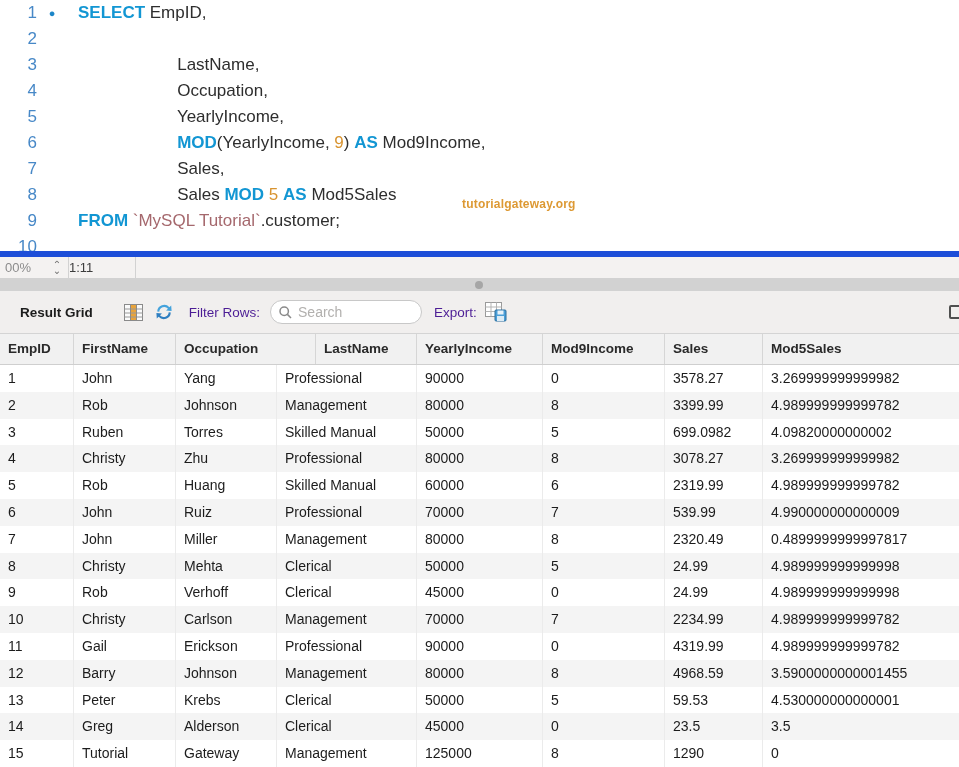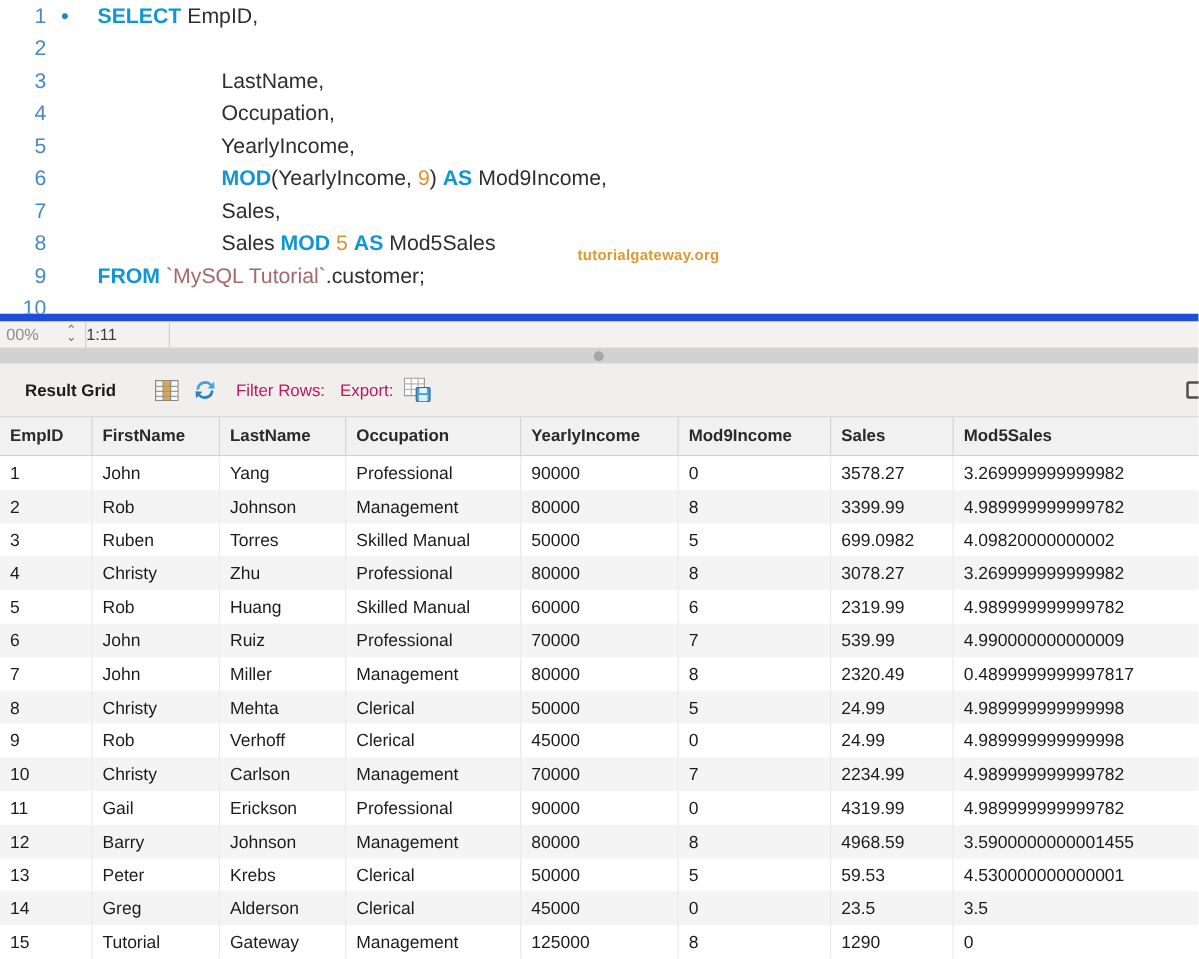--- a/index.html
+++ b/index.html
@@ -33,21 +33,21 @@
   
   #splitter { position:absolute; left:0; top:278px; width:959px; height:13px; background:#d2d2d2; }
   #splitter .dot { position:absolute; left:475px; top:3px; width:8px; height:8px; border-radius:50%; background:#a6a6a6; }
 
   
   #gridbar { position:absolute; left:0; top:291px; width:959px; height:43px; background:#f1efee; border-bottom:1px solid #d4d4d4; display:flex; align-items:center; }
   #gridbar .title { font-size:13.5px; font-weight:bold; color:#1c1c1c; margin-left:20px; }
   .tbtn { display:flex; align-items:center; justify-content:center; width:26px; height:26px; cursor:default; }
   #grid-icon { margin-left:28px; }
   #refresh-icon { margin-left:4px; }
-  #gridbar .lbl { font-size:13.5px; color:#be185d; margin-left:12px;text-align:center; }
+  #gridbar .lbl { font-size:13.5px; color:#4c1d95; margin-left:12px;text-align:center; }
   #searchbox { margin-left:10px; width:152px; height:24px; background:#fff; border:1px solid #c8c8c8; border-radius:12px; display:flex; align-items:center; padding:0 8px; }
   #searchbox input { border:none; outline:none; width:110px; font-size:14px; color:#444; margin-left:6px; font-family:"Liberation Sans",sans-serif; background:transparent; }
   #searchbox input::placeholder { color:#b2b0ae; }
   #export-lbl { margin-left:32px; }
   #export-icon { margin-left:6px; }
   #panel-toggle { position:absolute; left:949px; top:14px; width:16px; height:14px; border:2px solid #4f4f4f; border-radius:2px; background:transparent; }
 
   
   #thead { position:absolute; left:0; top:334px; width:959px; height:31px; background:#f1f1f1; border-bottom:1px solid #cfcfcf; display:flex;font-weight:bold; }
   .hcell { font-size:13.5px; color:#2a2a2a; line-height:30px; padding-left:8px; border-right:1px solid #d6d6d6; overflow:hidden; white-space:nowrap; }
@@ -109,20 +109,27 @@
 
     <span class="tbtn" id="refresh-icon">
       <svg width="20" height="20" viewBox="0 0 20 20">
         <path d="M3.2 9.5 A7 7 0 0 1 15.4 5.2 L17.2 3.4 17.6 9 12 8.6 14 6.7 A5 5 0 0 0 5.3 9.8 Z" fill="#45a3dc"></path>
         <path d="M16.8 10.5 A7 7 0 0 1 4.6 14.8 L2.8 16.6 2.4 11 8 11.4 6 13.3 A5 5 0 0 0 14.7 10.2 Z" fill="#2f7fc1"></path>
       </svg>
     </span>
 
     <span class="lbl">Filter Rows:</span>
 
+    <span id="searchbox">
+      <svg width="13" height="13" viewBox="0 0 13 13">
+        <circle cx="5.2" cy="5.2" r="4.2" fill="none" stroke="#8a8a8a" stroke-width="1.5"></circle>
+        <line x1="8.4" y1="8.4" x2="12" y2="12" stroke="#8a8a8a" stroke-width="1.5"></line>
+      </svg>
+      <input type="text" placeholder="Search" style="">
+    </span>
 
     <span class="lbl" id="export-lbl">Export:</span>
 
     <span class="tbtn" id="export-icon">
       <svg width="22" height="20" viewBox="0 0 22 20">
         <rect x="0.5" y="0.5" width="16" height="14" fill="#fff" stroke="#9a9a9a"></rect>
         <line x1="0.5" y1="5" x2="16.5" y2="5" stroke="#b5b5b5"></line>
         <line x1="0.5" y1="9.5" x2="16.5" y2="9.5" stroke="#b5b5b5"></line>
         <line x1="6" y1="0.5" x2="6" y2="14.5" stroke="#b5b5b5"></line>
         <line x1="11.5" y1="0.5" x2="11.5" y2="14.5" stroke="#b5b5b5"></line>
@@ -131,22 +138,22 @@
         <rect x="12" y="14" width="7" height="5" fill="#dcebf5"></rect>
       </svg>
     </span>
 
     <span id="panel-toggle"></span>
   </div>
 
   <div id="thead">
       <div class="hcell c0">EmpID</div>
       <div class="hcell c1">FirstName</div>
+      <div class="hcell c3">Occupation</div>
       <div class="hcell c2">LastName</div>
-      <div class="hcell c3">Occupation</div>
       <div class="hcell c4">YearlyIncome</div>
       <div class="hcell c5">Mod9Income</div>
       <div class="hcell c6">Sales</div>
       <div class="hcell c7">Mod5Sales</div>
     </div>
 
   <div id="tbody">
       <div class="trow">
         <div class="tcell c0">1</div>
         <div class="tcell c1">John</div>

